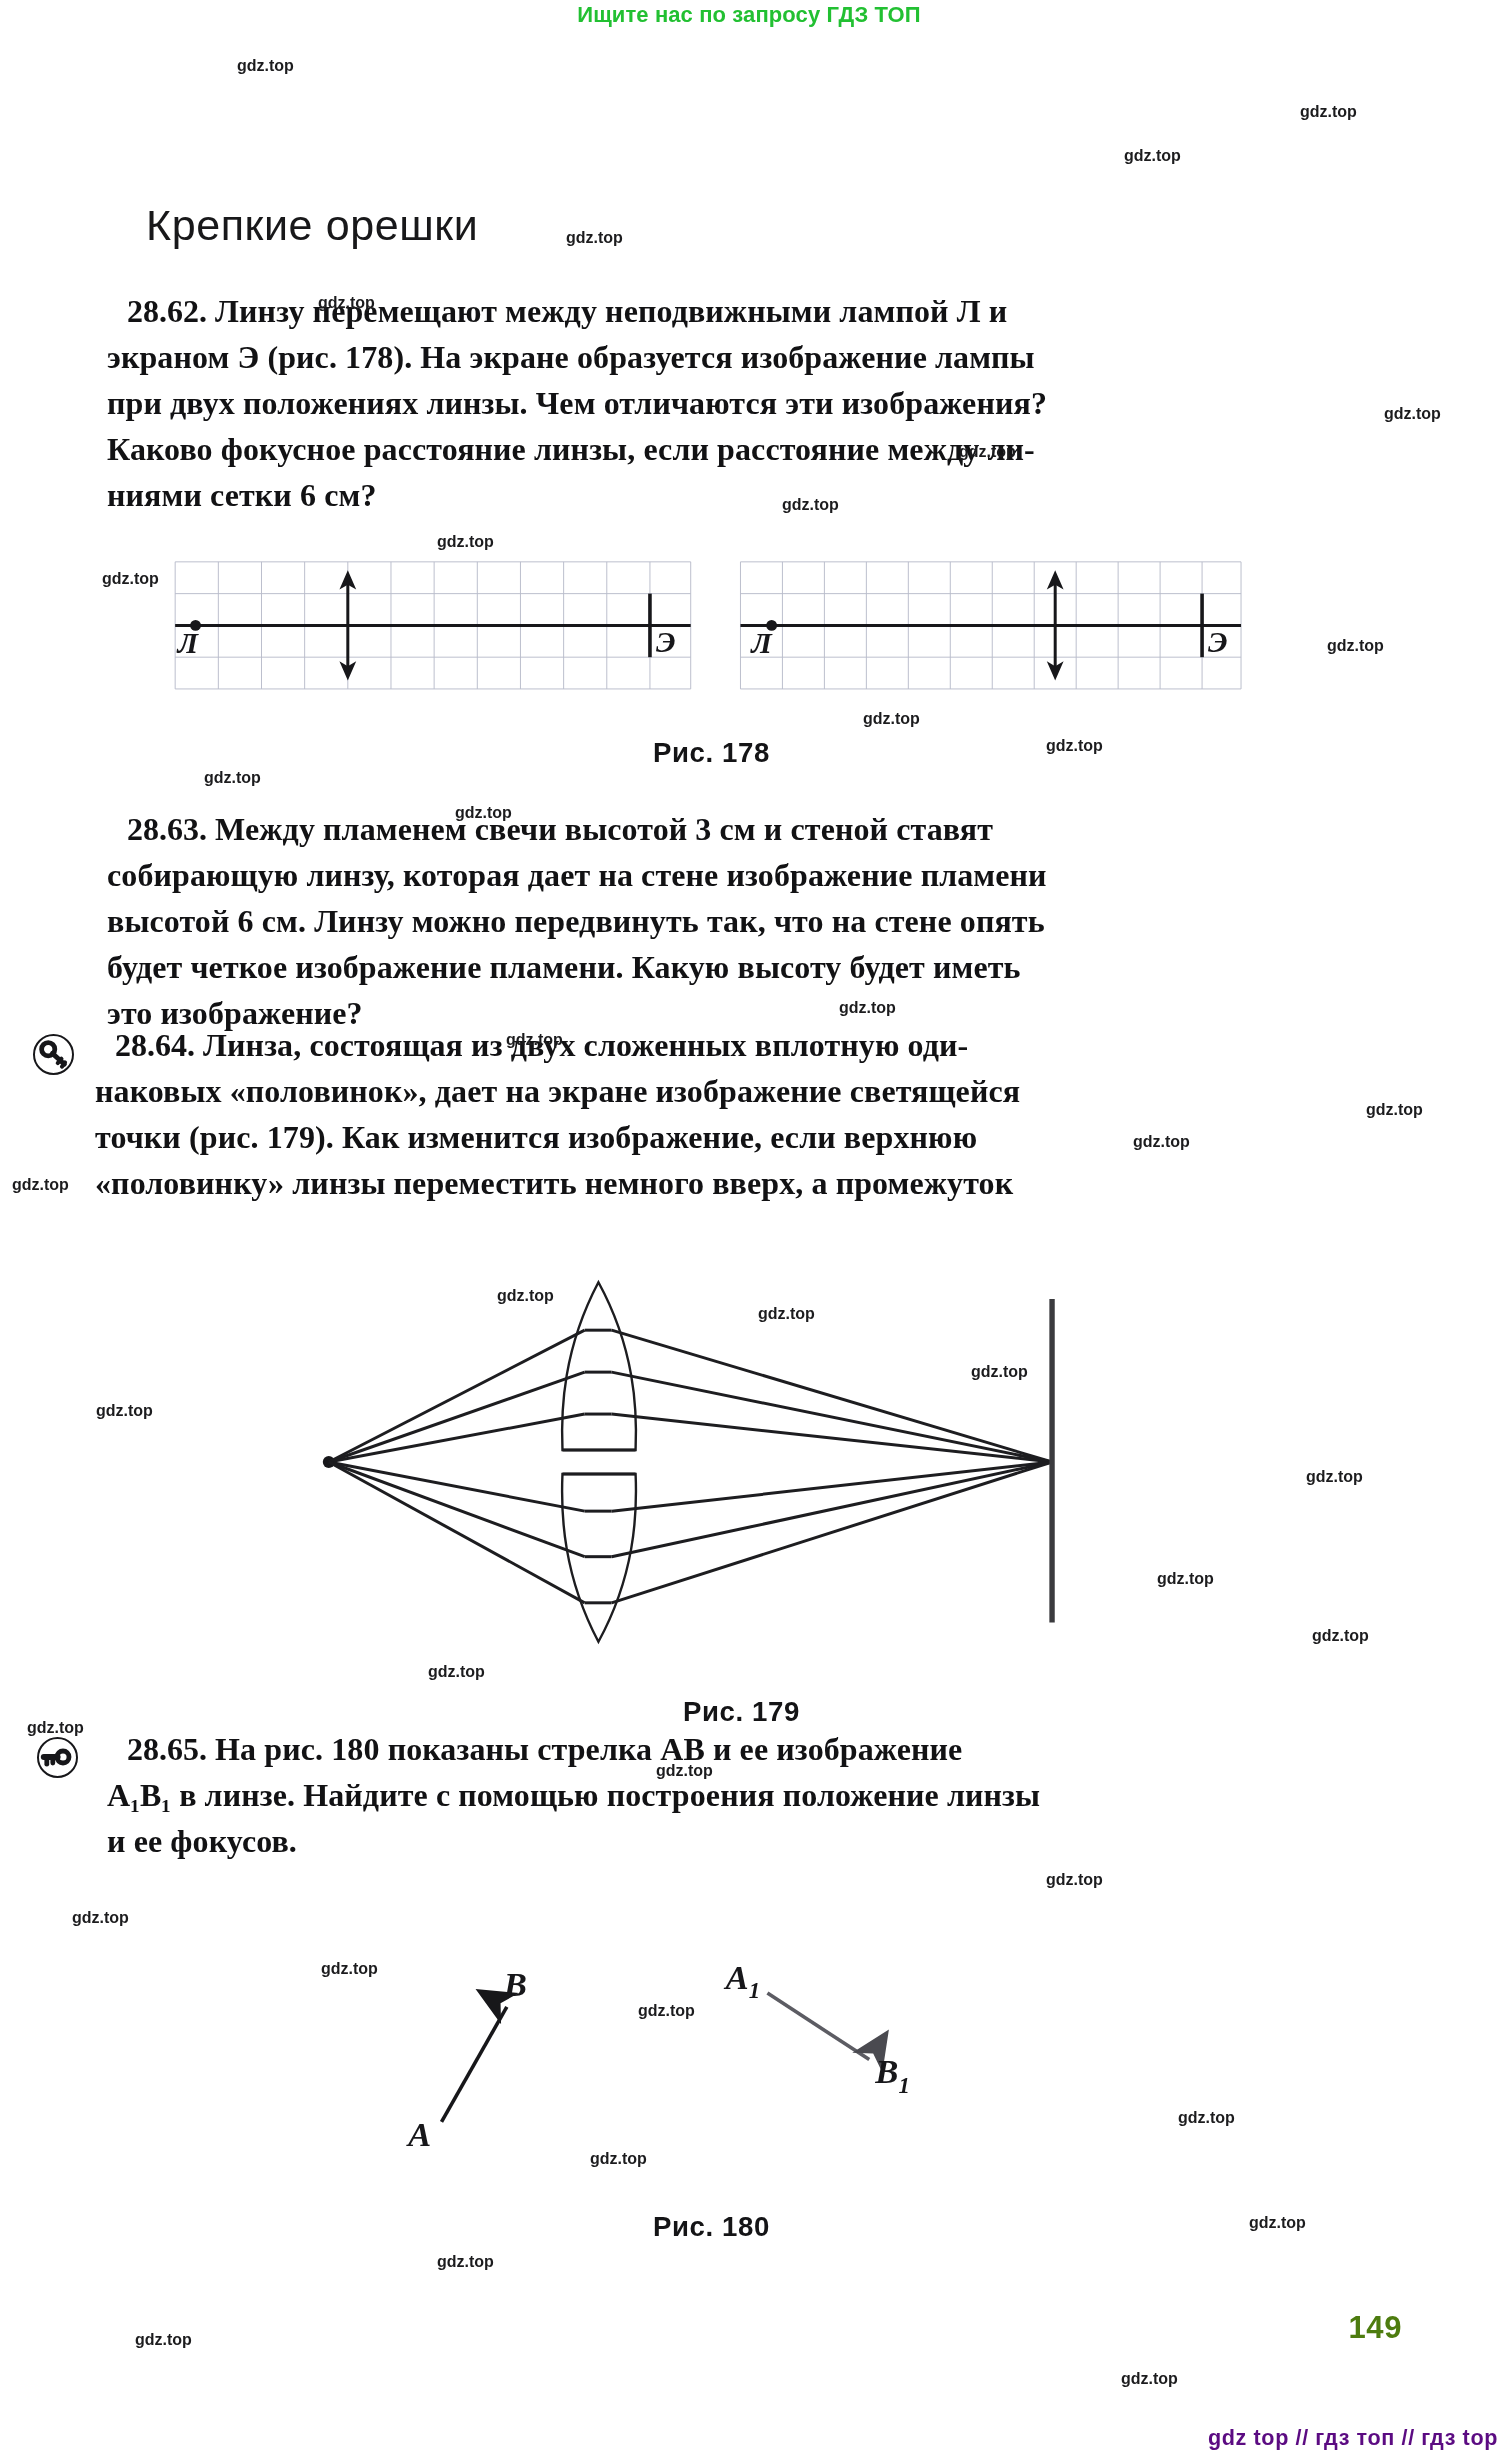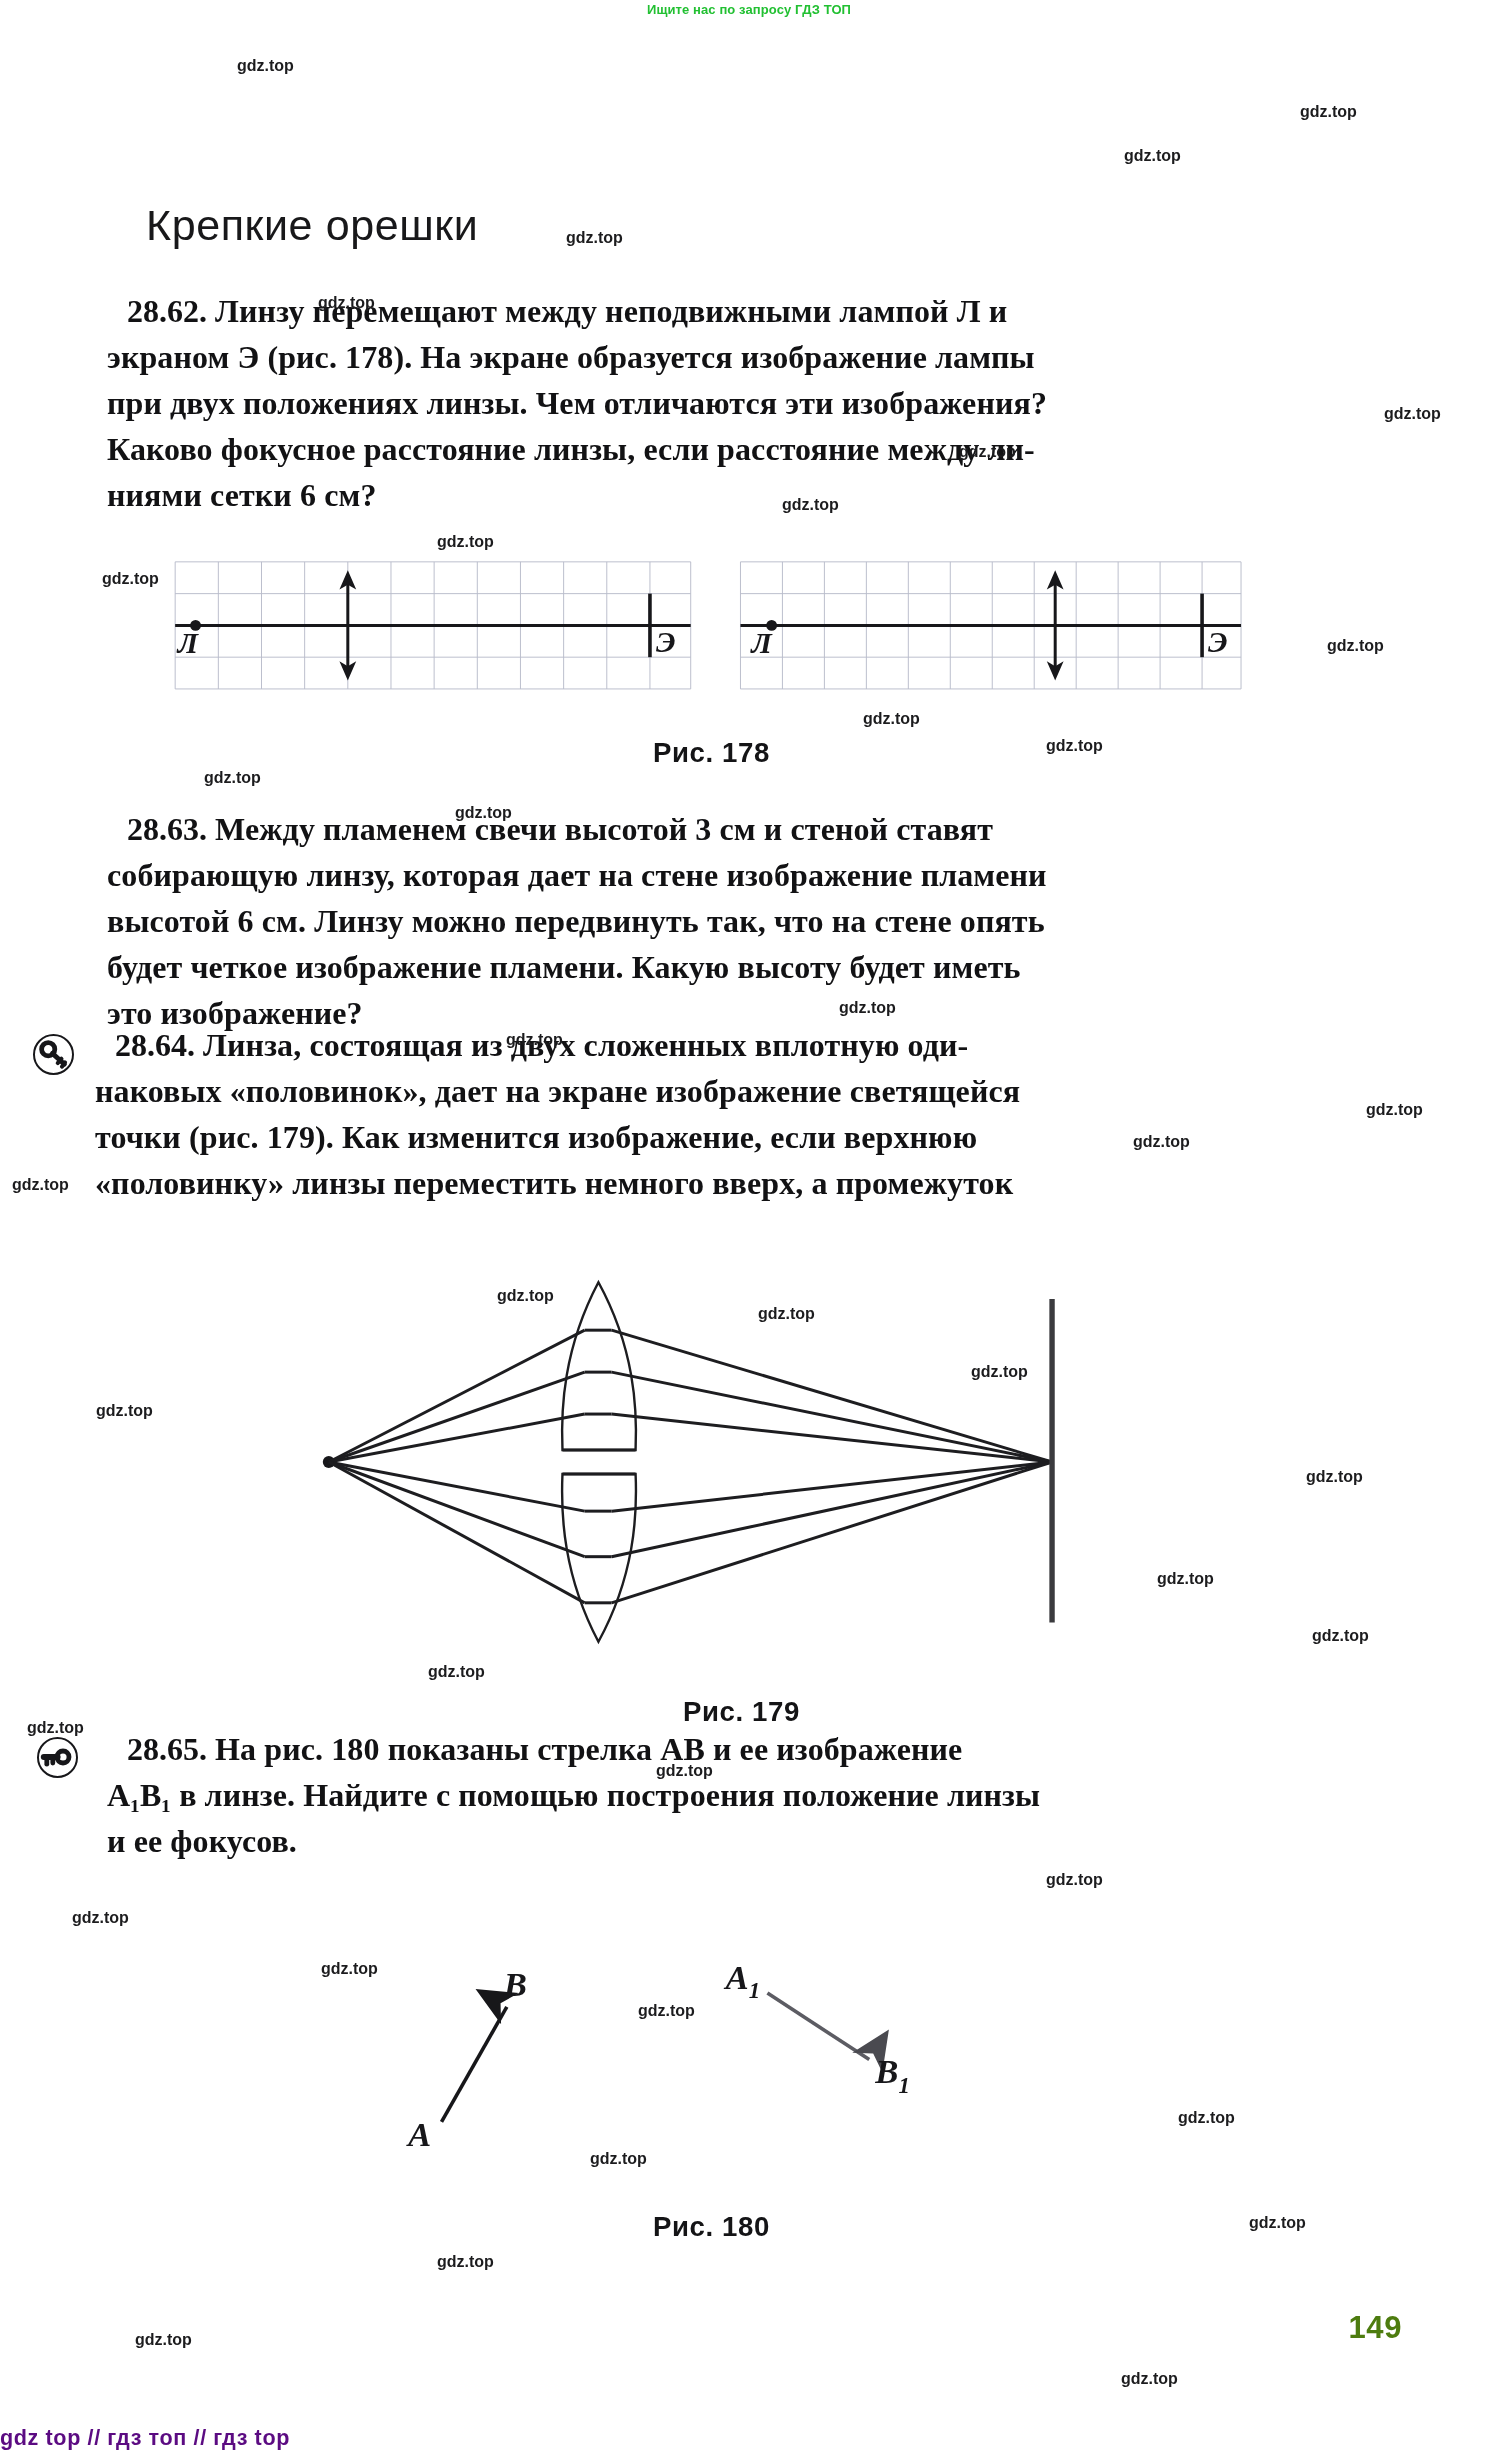--- a/index.html
+++ b/index.html
@@ -16,33 +16,33 @@
   }
 
   
   .promo-banner {
     position: absolute;
     top: 2.4px;
     left: 0;
     width: 1498px;
     text-align: center;
     font-family: "Liberation Sans", sans-serif;
-    font-size: 13px;
+    font-size: 22px;
     font-weight: 700;
     color: #22c032;
     letter-spacing: 0.1px;
   }
 
   
   .footer-strip {
     position: absolute;
     bottom: 10.8px;
     left: 0;
     width: 1498px;
-    text-align: left;
+    text-align: right;
     font-family: "Liberation Sans", sans-serif;
     font-size: 21.6px;
     font-weight: 700;
     color: #5b0b82;
     letter-spacing: 0.6px;
   }
 
   
   .page {
     position: absolute;

